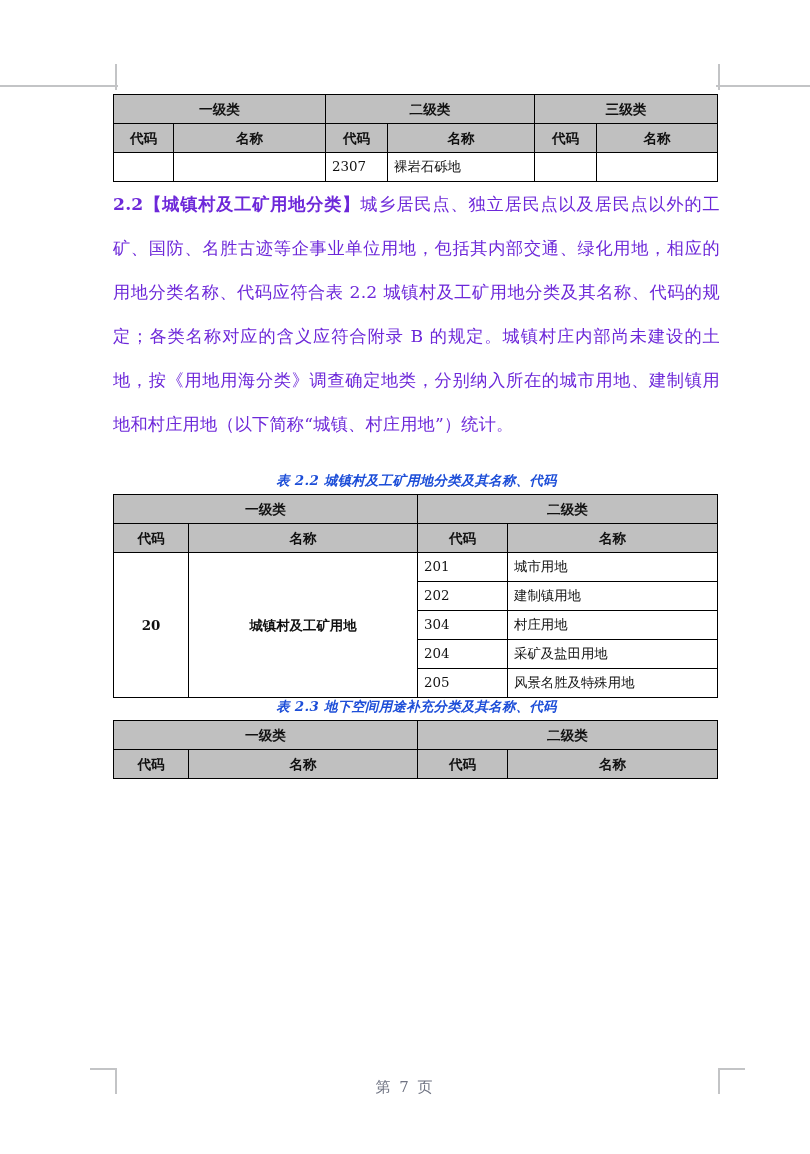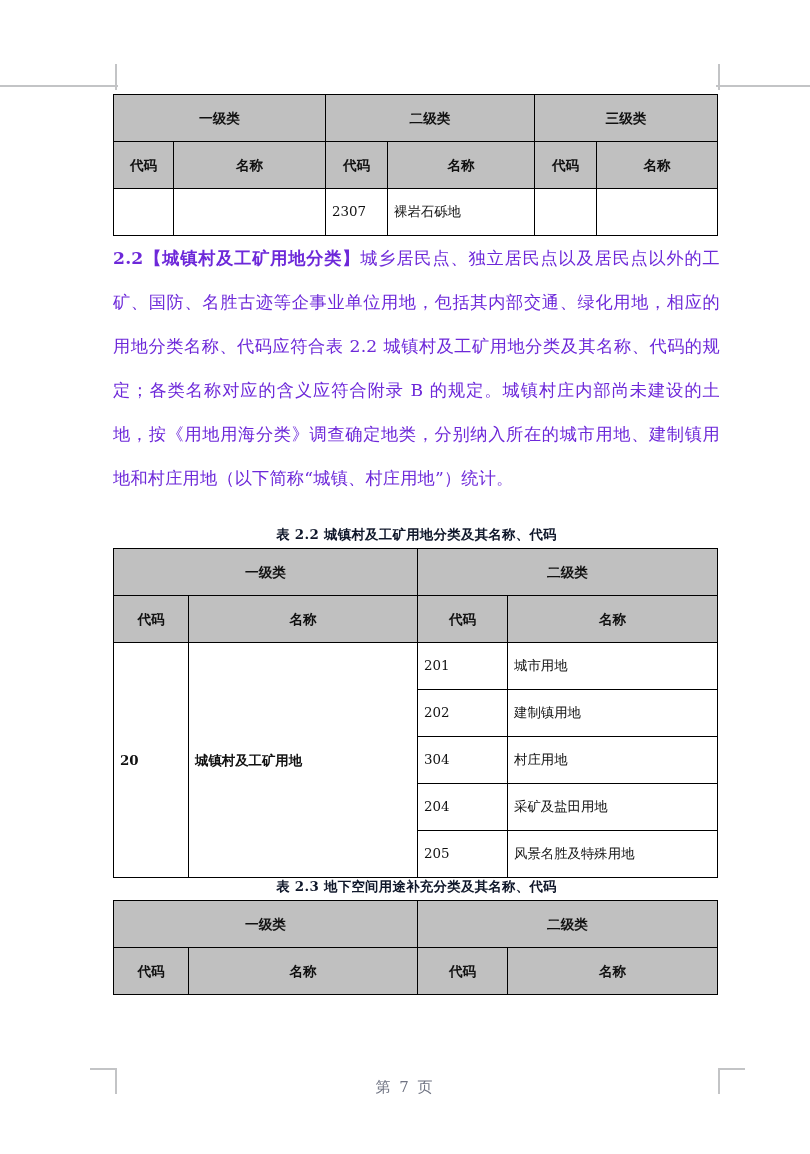--- a/index.html
+++ b/index.html
@@ -68,42 +68,43 @@
   
   table.doc-table {
     border-collapse: collapse;
     width: 604px;
     table-layout: fixed;
     font-size: 13.4px;
     color: #111;
   }
   table.doc-table td {
     border: 1.6px solid #000;
-    padding: 12px 6px;
+    padding: 3px 6px;
     height: 22px;
     vertical-align: middle;
     line-height: 1.25;
   }
   .hdr {
     background: #c0c0c0;
     text-align: center;
     font-weight: bold;
     font-size: 13.6px;
   }
-  .ctr { }
+  .ctr { text-align: center; }
   .lft { text-align: left; }
   .bold { font-weight: bold; }
 
   .tbl-caption {
     text-align: center;
     font-size: 13.4px;
     font-weight: bold;
     margin: 0 0 4px 0;
     letter-spacing: 0.3px;
-    color: #0f172a;
+    color: #1d4ed8;
+    font-style: italic;
   }
 
   .table-block-top { margin-top: 4px; }
   .table-block-22  { margin-top: 26px; }
   .table-block-23  { }
 
   
   #footer {
     position: absolute;
     left: 0;

